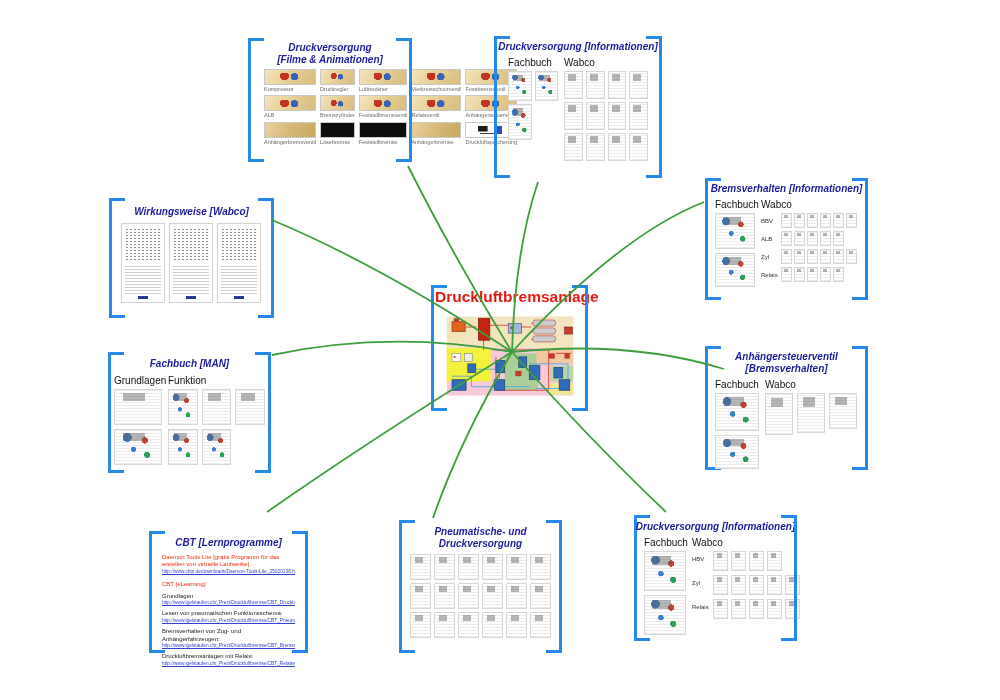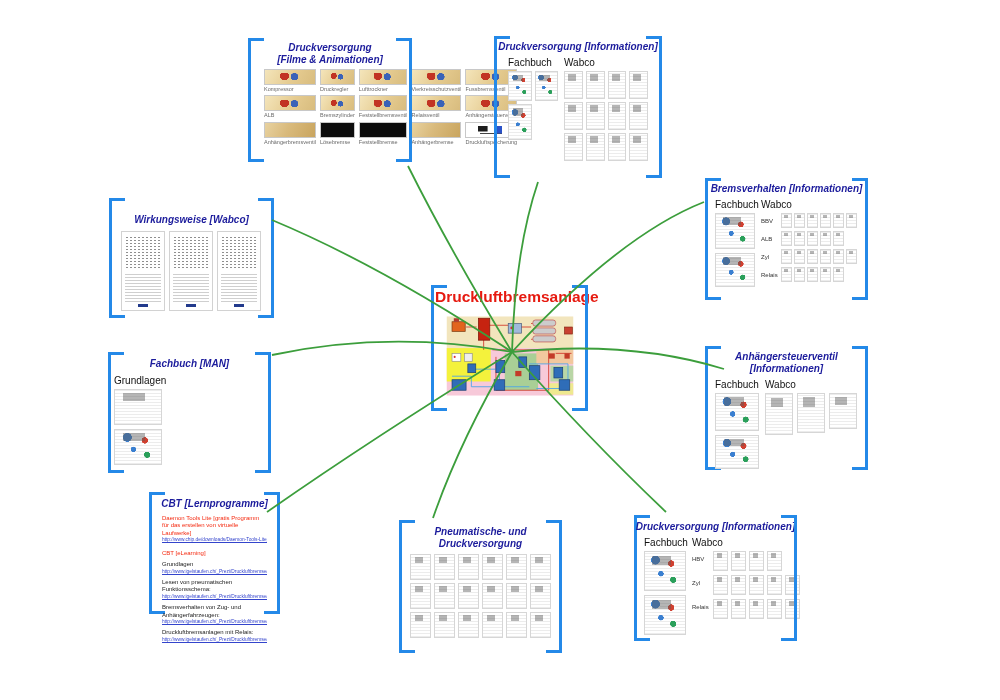--- a/index.html
+++ b/index.html
@@ -215,41 +215,41 @@
             <div class="page sm" style="width:11px;height:15px;"></div>
           </div>
         </div>
       </div>
     </div>
   </div>
 
   <div class="frame" style="left:705px;top:346px;width:163px;height:124px;">
     <div class="pc" style="padding:5px 10px;">
       <div class="ptitle">Anhängersteuerventil</div>
-      <div class="ptitle">[Informationen]</div>
+      <div class="ptitle">[Bremsverhalten]</div>
       <div class="cols" style="margin-top:1px;">
         <div style="width:44px;">
           <div class="collabel">Fachbuch</div>
           <div class="page color" style="height:38px;margin-bottom:4px;"></div>
           <div class="page color" style="height:34px;"></div>
         </div>
         <div style="flex:1;">
           <div class="collabel">Wabco</div>
           <div style="display:flex;gap:4px;">
             <div class="page" style="width:28px;height:42px;"></div>
             <div class="page" style="width:28px;height:40px;"></div>
             <div class="page" style="width:28px;height:36px;"></div>
           </div>
         </div>
       </div>
     </div>
   </div>
 
   <div class="frame" style="left:109px;top:198px;width:165px;height:120px;">
-    <div class="pc" style="padding:8px 12px;margin-top:8px;">
+    <div class="pc" style="padding:8px 12px;">
       <div class="ptitle">Wirkungsweise [Wabco]</div>
       <div style="display:flex;gap:4px;margin-top:5px;">
         <div class="wirkpage" style="width:44px;height:80px;">
             <div class="footmark"></div>
           </div>
         <div class="wirkpage" style="width:44px;height:80px;">
             <div class="footmark"></div>
           </div>
         <div class="wirkpage" style="width:44px;height:80px;">
             <div class="footmark"></div>
@@ -260,25 +260,35 @@
 
   <div class="frame" style="left:108px;top:352px;width:163px;height:121px;">
     <div class="pc" style="padding:6px 6px;">
       <div class="ptitle">Fachbuch [MAN]</div>
       <div class="cols" style="margin-top:2px;">
         <div style="width:48px;">
           <div class="collabel">Grundlagen</div>
           <div class="page" style="height:36px;margin-bottom:4px;"></div>
           <div class="page color" style="height:36px;"></div>
         </div>
-      </div>
-    </div>
-  </div>
-
-  <div class="frame" style="left:149px;top:492px;width:131px;height:122px;">
+        <div style="flex:1;">
+          <div class="collabel">Funktion</div>
+          <div style="display:grid;grid-template-columns:repeat(3,1fr);gap:4px;">
+            <div class="page color" style="height:36px;"></div>
+            <div class="page" style="height:36px;"></div>
+            <div class="page" style="height:36px;"></div>
+            <div class="page color" style="height:36px;"></div>
+            <div class="page color" style="height:36px;"></div>
+          </div>
+        </div>
+      </div>
+    </div>
+  </div>
+
+  <div class="frame" style="left:149px;top:531px;width:159px;height:122px;">
     <div class="pc" style="padding:6px 13px;">
       <div class="ptitle">CBT [Lernprogramme]</div>
       <div style="margin-top:5px;">
         <div class="cbt-entry">
           <div class="cbt-text red">Daemon Tools Lite [gratis Programm für das erstellen von virtuelle Laufwerke]</div>
           <div class="cbt-link">http://www.chip.de/downloads/Daemon-Tools-Lite_25020138.html</div>
         </div>
         <div class="cbt-entry" style="margin-top:6px;">
           <div class="cbt-text red">CBT [eLearning]</div>
         </div>

